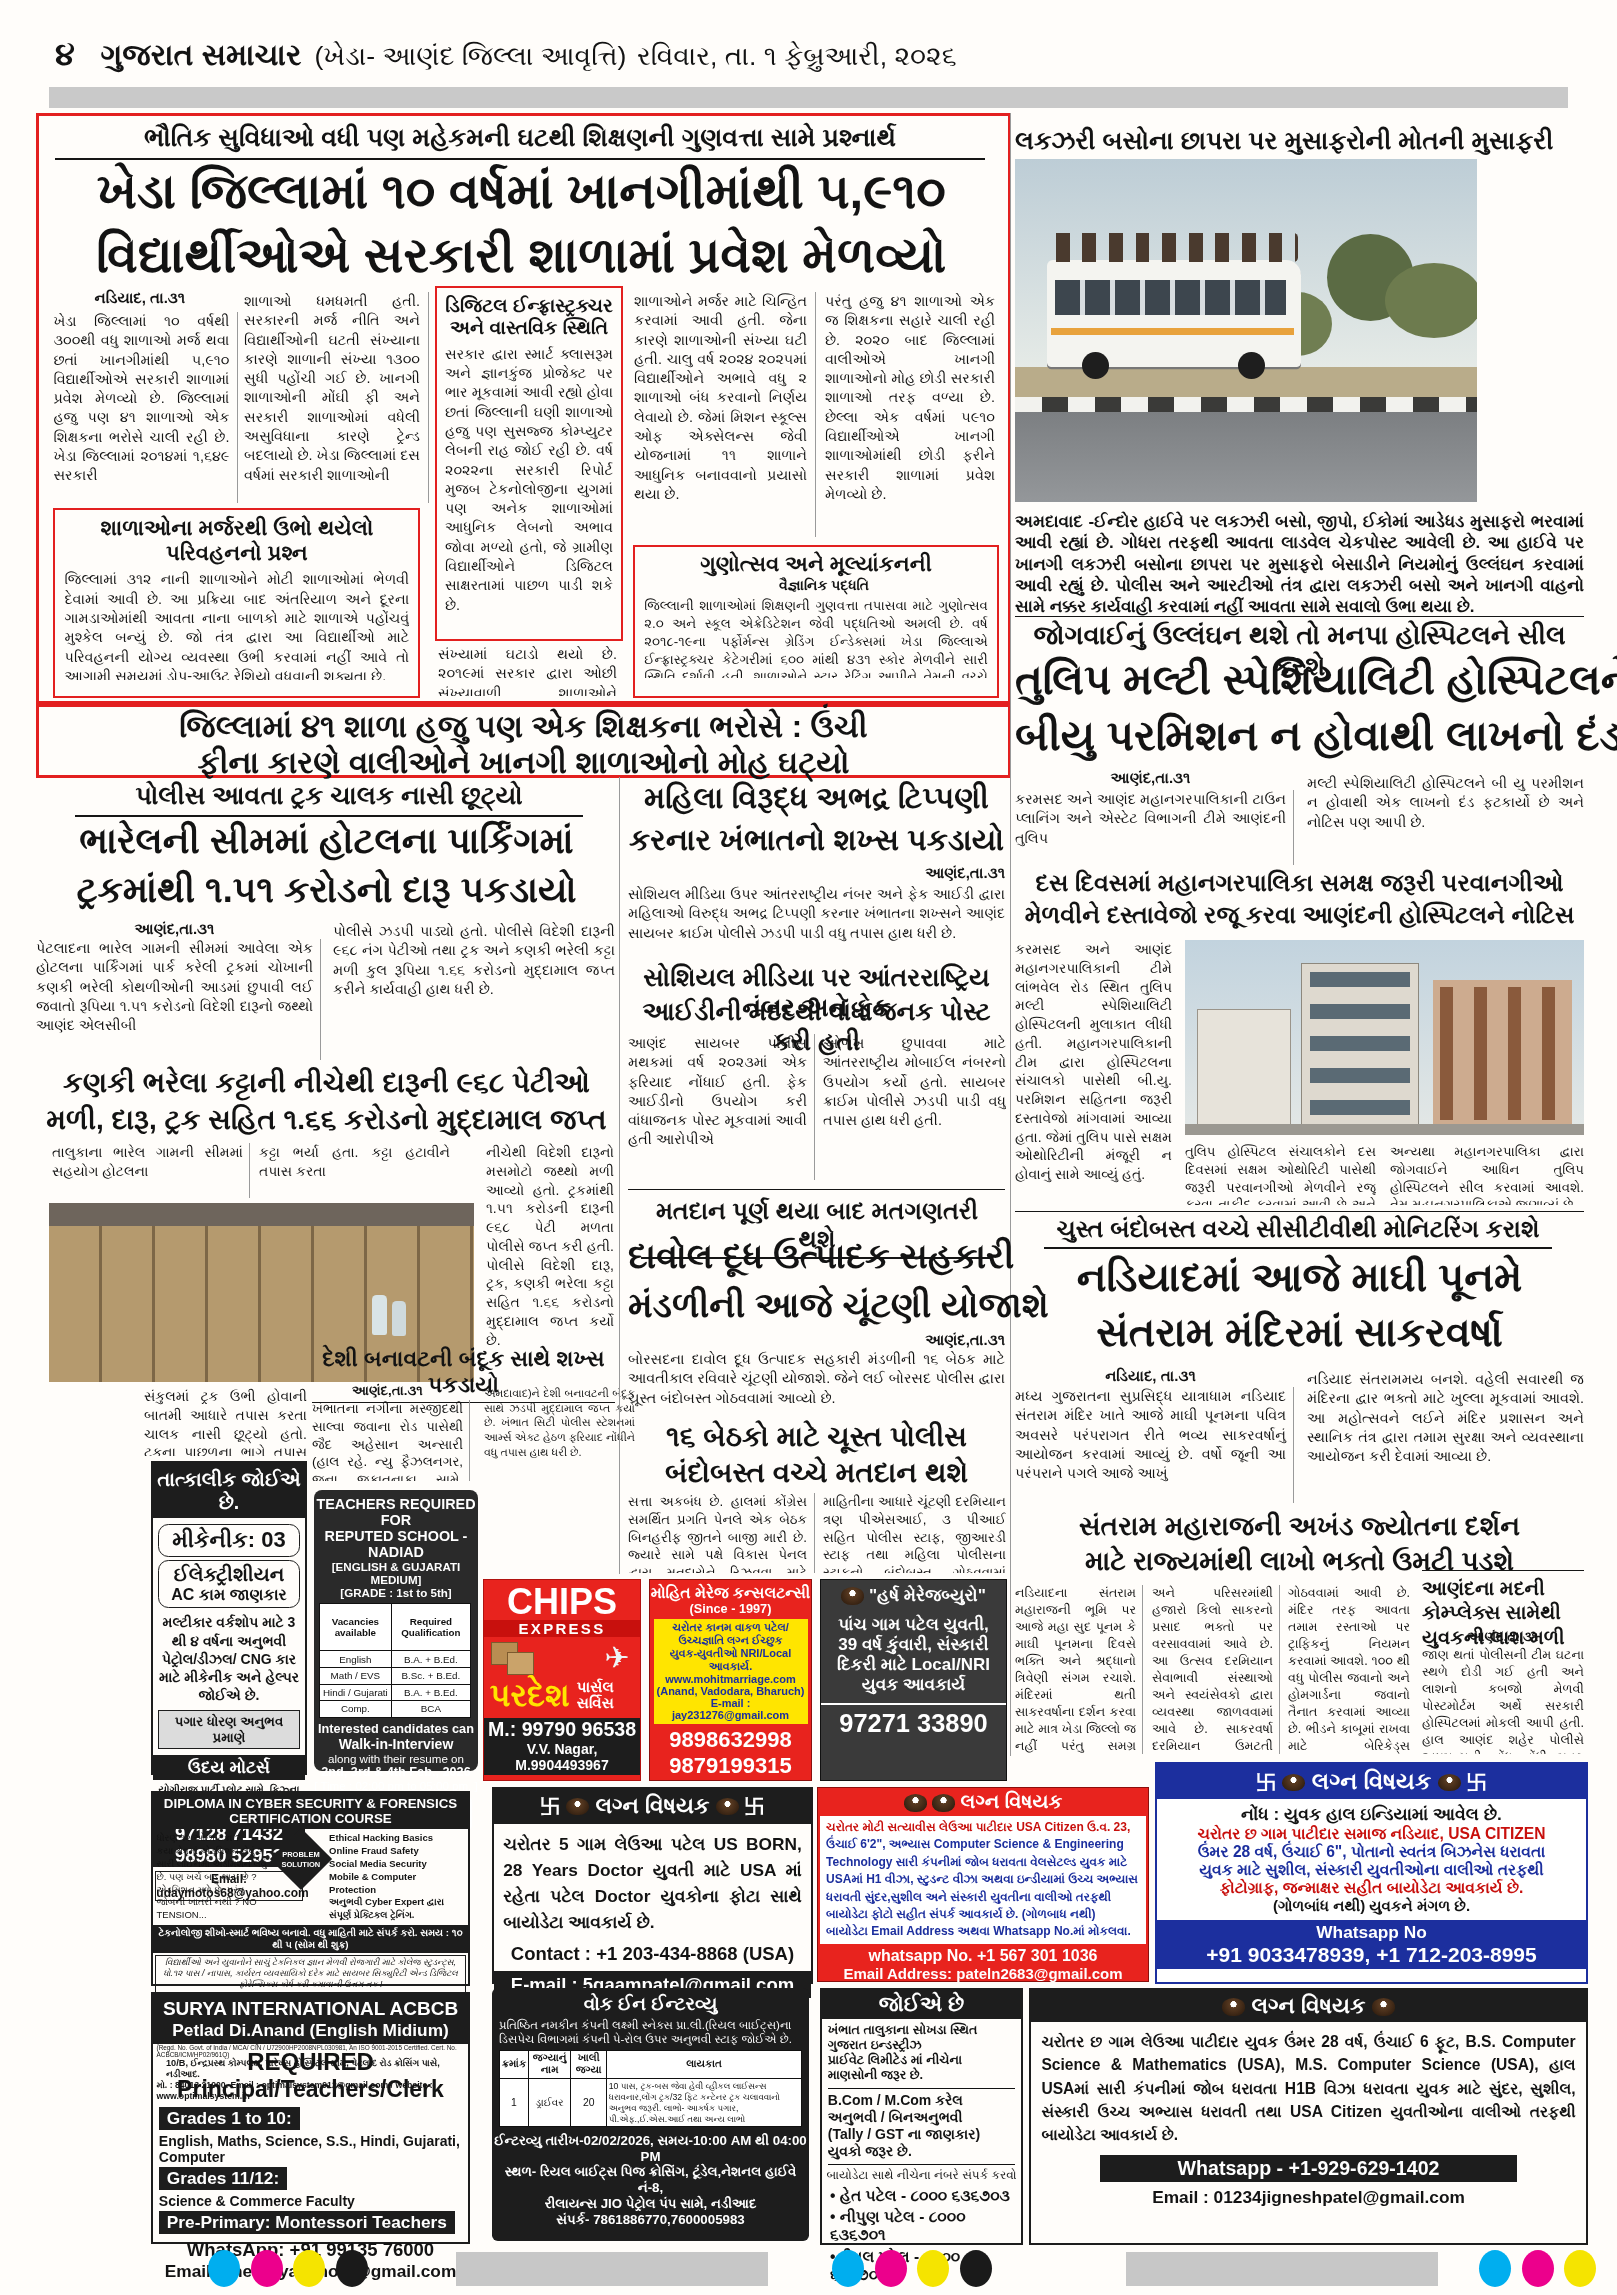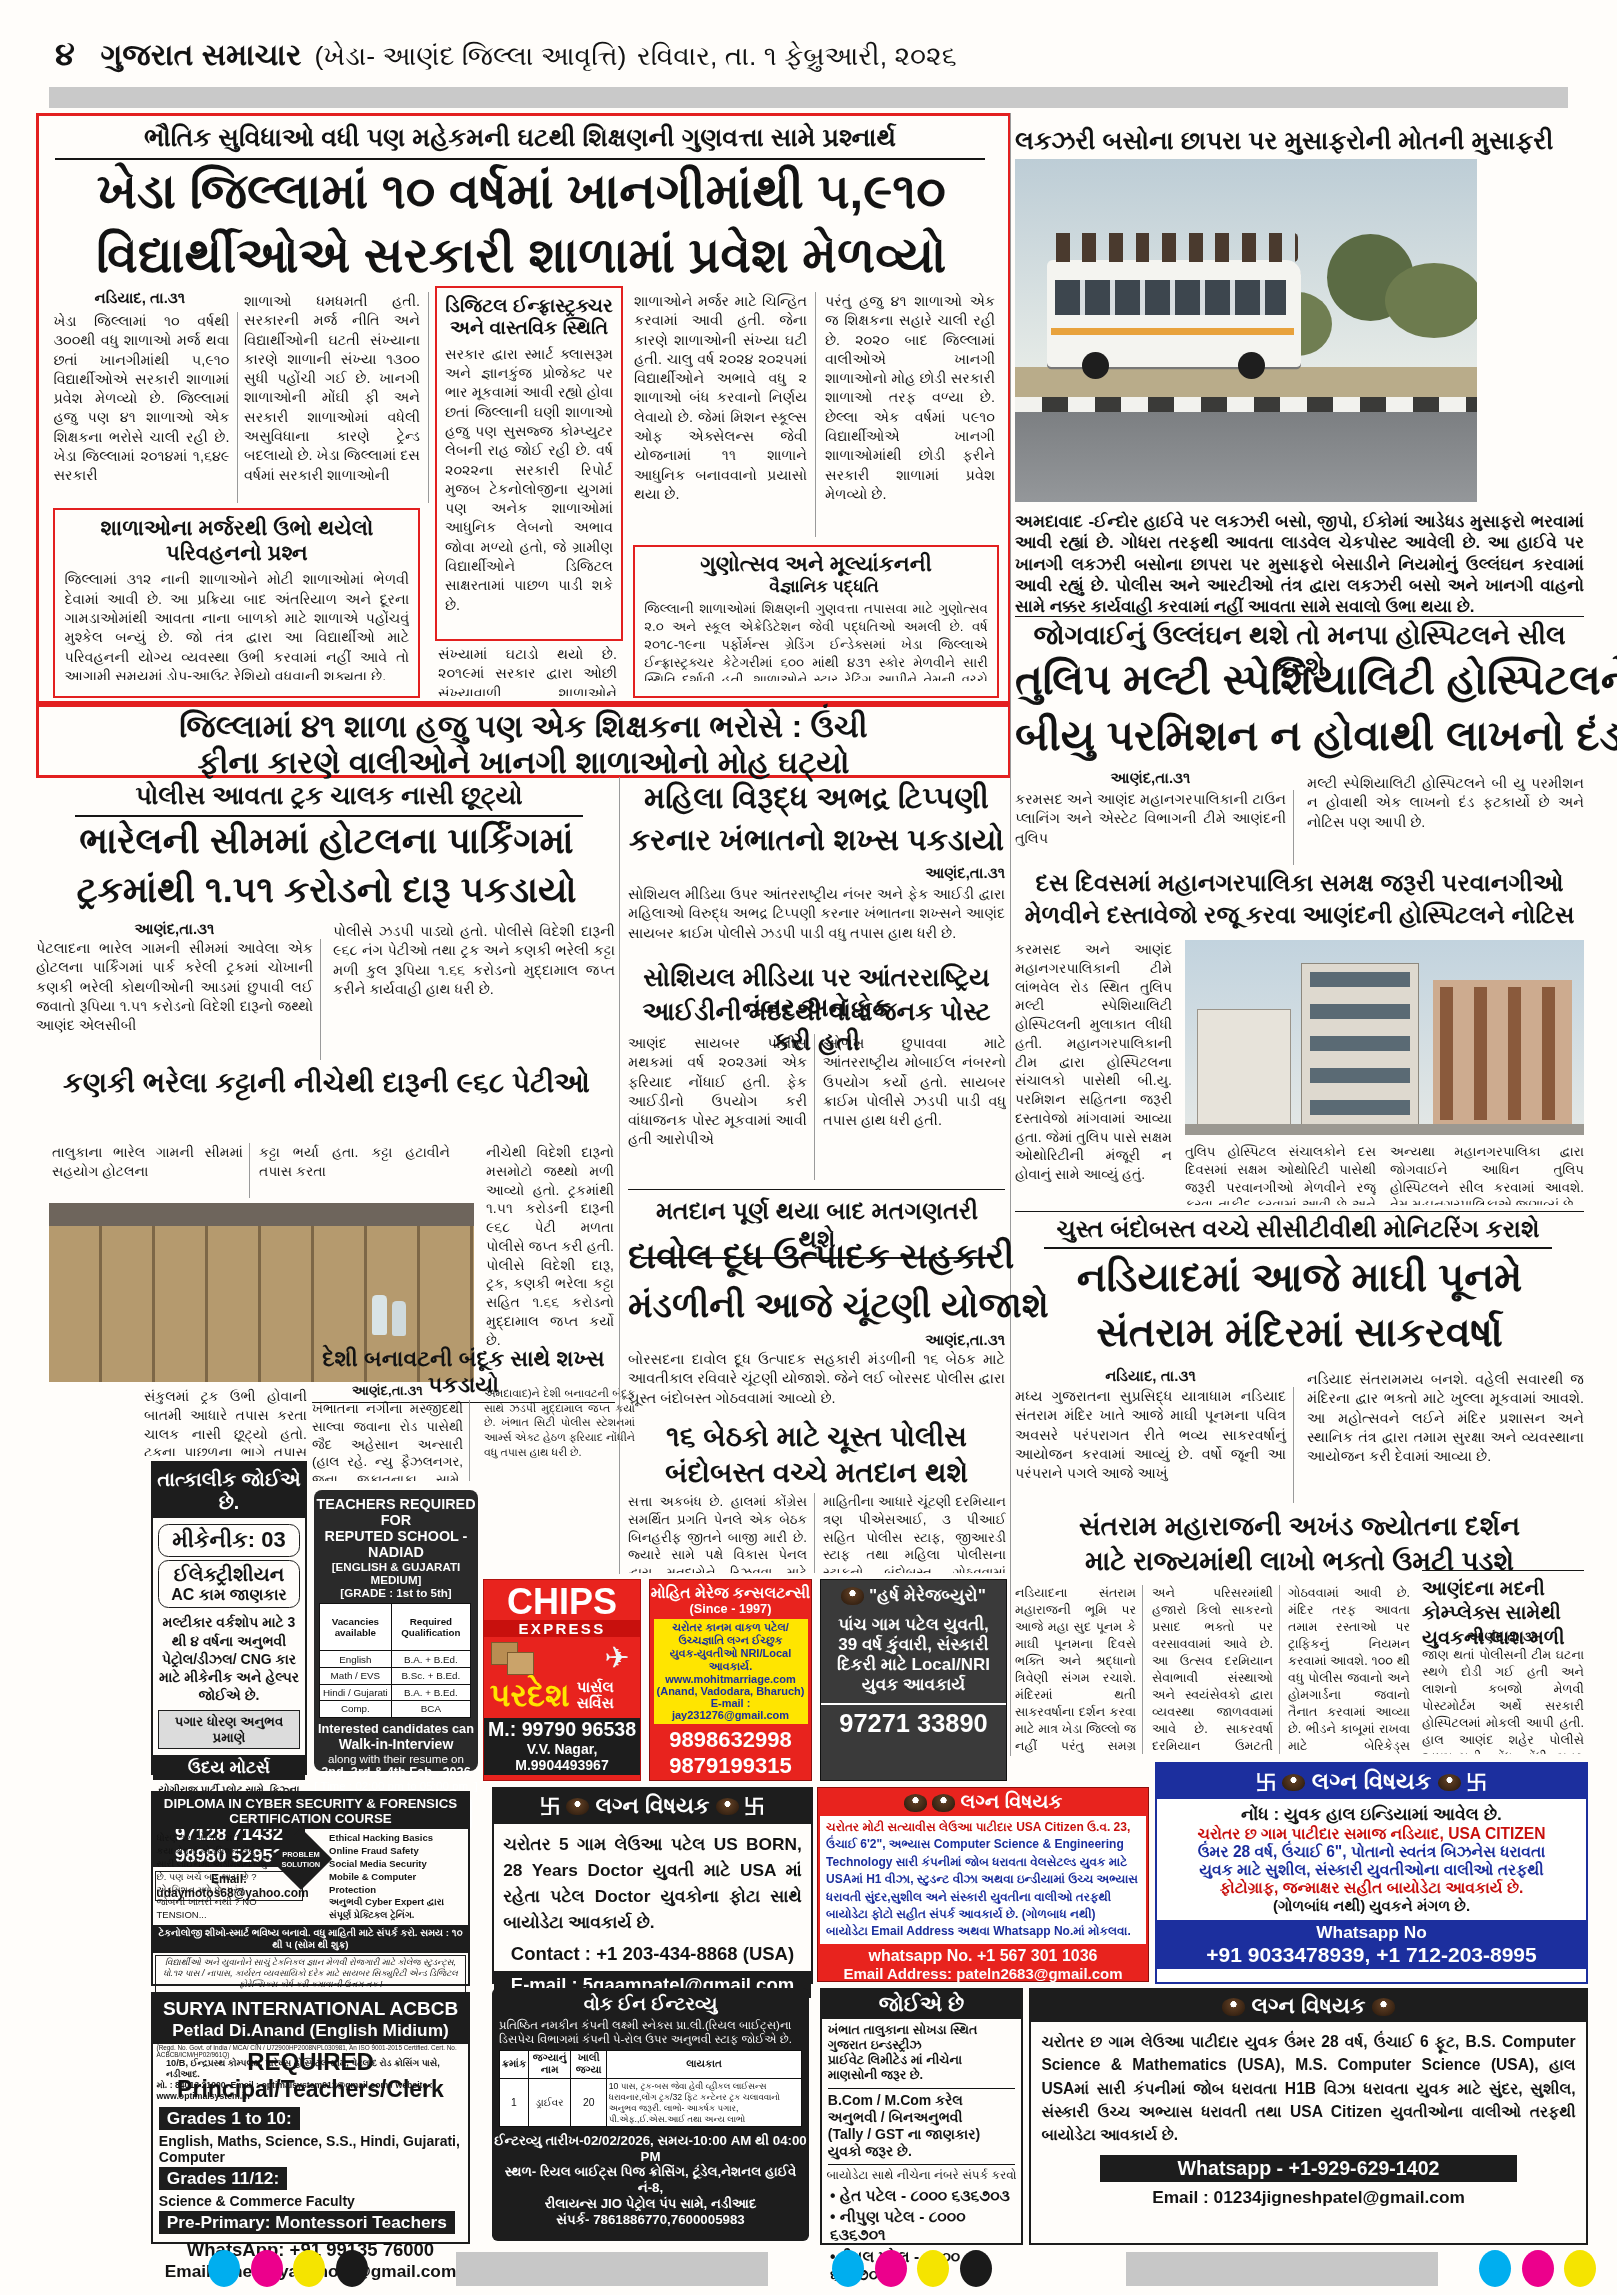--- a/index.html
+++ b/index.html
@@ -59,21 +59,21 @@
     <div class="abs body-txt" style="left:786px;top:176px;width:170px;height:245px;">પરંતુ હજુ ૪૧ શાળાઓ એક જ શિક્ષકના સહારે ચાલી રહી છે. ૨૦૨૦ બાદ જિલ્લામાં વાલીઓએ ખાનગી શાળાઓનો મોહ છોડી સરકારી શાળાઓ તરફ વળ્યા છે. છેલ્લા એક વર્ષમાં ૫૯૧૦ વિદ્યાર્થીઓએ ખાનગી શાળાઓમાંથી છોડી ફરીને સરકારી શાળામાં પ્રવેશ મેળવ્યો છે.</div>
 
     <div class="abs thinred" style="left:14.4px;top:392px;width:363px;height:186px;">
       <div class="kick" style="font-size:21.4px;margin-top:5.8px;">શાળાઓના મર્જરથી ઉભો થયેલો</div>
       <div class="kick" style="font-size:21.4px;">પરિવહનનો પ્રશ્ન</div>
       <div class="body-txt" style="margin:4.6px 9.2px;height:110px;">જિલ્લામાં ૩૧૨ નાની શાળાઓને મોટી શાળાઓમાં ભેળવી દેવામાં આવી છે. આ પ્રક્રિયા બાદ અંતરિયાળ અને દૂરના ગામડાઓમાંથી આવતા નાના બાળકો માટે શાળાએ પહોંચવું મુશ્કેલ બન્યું છે. જો તંત્ર દ્વારા આ વિદ્યાર્થીઓ માટે પરિવહનની યોગ્ય વ્યવસ્થા ઉભી કરવામાં નહીં આવે તો આગામી સમયમાં ડ્રોપ-આઉટ રેશિયો વધવાની શક્યતા છે.</div>
     </div>
 
     <div class="abs thinred" style="left:594px;top:429px;width:362px;height:149px;">
       <div class="kick" style="font-size:21.4px;margin-top:4.6px;">ગુણોત્સવ અને મૂલ્યાંકનની</div>
-      <div class="kick" style="font-size:17px;padding-left:16px;">વૈજ્ઞાનિક પદ્ધતિ</div>
+      <div class="kick" style="font-size:14px;padding-left:16px;">વૈજ્ઞાનિક પદ્ધતિ</div>
       <div class="body-txt" style="margin:3.5px 9.2px;font-size:13.3px;height:81px;">જિલ્લાની શાળાઓમાં શિક્ષણની ગુણવત્તા તપાસવા માટે ગુણોત્સવ ૨.૦ અને સ્કૂલ એક્રેડિટેશન જેવી પદ્ધતિઓ અમલી છે. વર્ષ ૨૦૧૮-૧૯ના પર્ફોર્મન્સ ગ્રેડિંગ ઈન્ડેક્સમાં ખેડા જિલ્લાએ ઈન્ફ્રાસ્ટ્રક્ચર કેટેગરીમાં ૬૦૦ માંથી ૪૩૧ સ્કોર મેળવીને સારી સ્થિતિ દર્શાવી હતી. શાળાઓને સ્ટાર રેટિંગ આપીને તેમની વચ્ચે તંદુરસ્ત સ્પર્ધા ઉભી કરવાના પ્રયાસો સતત થઈ રહ્યા છે.</div>
     </div>
   </div>
 
   <div class="abs redbox" style="left:36px;top:704px;width:969px;height:68px;">
     <div class="b ctr" style="font-size:31px;margin-top:2.3px;">જિલ્લામાં ૪૧ શાળા હજુ પણ એક શિક્ષકના ભરોસે : ઉંચી</div>
     <div class="b ctr" style="font-size:31px;">ફીના કારણે વાલીઓને ખાનગી શાળાઓનો મોહ ઘટ્યો</div>
   </div>
 
   <div class="abs" style="left:1010px;top:113px;width:0;height:1643px;border-left:1.2px solid #9a9a9a;"></div>
@@ -142,20 +142,21 @@
   <div class="abs dl" style="left:1422px;top:1629px;width:162px;font-size:13.3px;">આણંદ,તા.૩૧</div>
   <div class="abs body-txt" style="left:1422px;top:1647px;width:162px;height:107px;font-size:12.7px;">જાણ થતાં પોલીસની ટીમ ઘટના સ્થળે દોડી ગઈ હતી અને લાશનો કબજો મેળવી પોસ્ટમોર્ટમ અર્થે સરકારી હોસ્પિટલમાં મોકલી આપી હતી. હાલ આણંદ શહેર પોલીસે અપમૃત્યુની નોંધ નોંધી મૃતક યુવક કોણ છે અને ક્યાંનો છે તે દિશામાં વધુ તપાસ હાથ ધરી છે</div>
 
   <div class="abs kick rule-b" style="left:75px;top:781px;width:508px;font-size:25.4px;padding-bottom:3.5px;">પોલીસ આવતા ટ્રક ચાલક નાસી છૂટ્યો</div>
   <div class="abs b" style="left:36px;top:820px;width:581px;font-size:36px;text-align:center;white-space:nowrap;">ભારેલની સીમમાં હોટલના પાર્કિંગમાં</div>
   <div class="abs b" style="left:36px;top:869px;width:581px;font-size:36px;text-align:center;white-space:nowrap;">ટ્રકમાંથી ૧.૫૧ કરોડનો દારૂ પકડાયો</div>
   <div class="abs dl" style="left:36px;top:920px;width:277px;">આણંદ,તા.૩૧</div>
   <div class="abs body-txt col-rule" style="left:36px;top:939px;width:277px;height:121px;padding-right:7px;">પેટલાદના ભારેલ ગામની સીમમાં આવેલા એક હોટલના પાર્કિંગમાં પાર્ક કરેલી ટ્રકમાં ચોખાની કણકી ભરેલી કોથળીઓની આડમાં છુપાવી લઈ જવાતો રૂપિયા ૧.૫૧ કરોડનો વિદેશી દારૂનો જથ્થો આણંદ એલસીબી</div>
   <div class="abs body-txt" style="left:333px;top:922px;width:282px;height:139px;">પોલીસે ઝડપી પાડ્યો હતો. પોલીસે વિદેશી દારૂની ૯૬૮ નંગ પેટીઓ તથા ટ્રક અને કણકી ભરેલી કટ્ટા મળી કુલ રૂપિયા ૧.૬૬ કરોડનો મુદ્દામાલ જપ્ત કરીને કાર્યવાહી હાથ ધરી છે.</div>
   <div class="abs b ctr" style="left:36px;top:1067px;width:581px;font-size:28px;">કણકી ભરેલા કટ્ટાની નીચેથી દારૂની ૯૬૮ પેટીઓ</div>
+  <div class="abs b ctr" style="left:36px;top:1104px;width:581px;font-size:28px;">મળી, દારૂ, ટ્રક સહિત ૧.૬૬ કરોડનો મુદ્દામાલ જપ્ત</div>
   <div class="abs body-txt col-rule" style="left:52px;top:1143px;width:191px;height:55px;font-size:14px;padding-right:5.8px;">તાલુકાના ભારેલ ગામની સીમમાં સહયોગ હોટલના</div>
   <div class="abs body-txt" style="left:259px;top:1143px;width:191px;height:55px;font-size:14px;">કટ્ટા ભર્યા હતા. કટ્ટા હટાવીને તપાસ કરતા</div>
 
   <div class="photo" style="left:49px;top:1203px;width:425px;height:179px;background:#6e655c;">
     <div class="abs" style="left:0;top:23px;width:100%;height:156px;background:repeating-linear-gradient(90deg,#b59a6e 0 50px,#7d6747 50px 53px),repeating-linear-gradient(#c4a877 0 35px,#6e5a3e 35px 38px);"></div>
     <div class="abs" style="left:323px;top:92px;width:15px;height:40px;background:#d9e4e6;border-radius:4.6px 4.6px 2.3px 2.3px;"></div>
     <div class="abs" style="left:343px;top:98px;width:14px;height:35px;background:#cfdadd;border-radius:4.6px 4.6px 2.3px 2.3px;"></div>
   </div>
   <div class="abs body-txt" style="left:486px;top:1143px;width:128px;height:239px;font-size:14px;">નીચેથી વિદેશી દારૂનો મસમોટો જથ્થો મળી આવ્યો હતો. ટ્રકમાંથી ૧.૫૧ કરોડની દારૂની ૯૬૮ પેટી મળતા પોલીસે જપ્ત કરી હતી. પોલીસે વિદેશી દારૂ, ટ્રક, કણકી ભરેલા કટ્ટા સહિત ૧.૬૬ કરોડનો મુદ્દામાલ જપ્ત કર્યો છે.</div>
   <div class="abs body-txt" style="left:144px;top:1387px;width:163px;height:69px;font-size:14px;">સંકુલમાં ટ્રક ઉભી હોવાની બાતમી આધારે તપાસ કરતા ચાલક નાસી છૂટ્યો હતો. ટ્રકના પાછળના ભાગે તપાસ કરતા કણકીના કટ્ટા જોવા મળ્યા હતા.</div>

